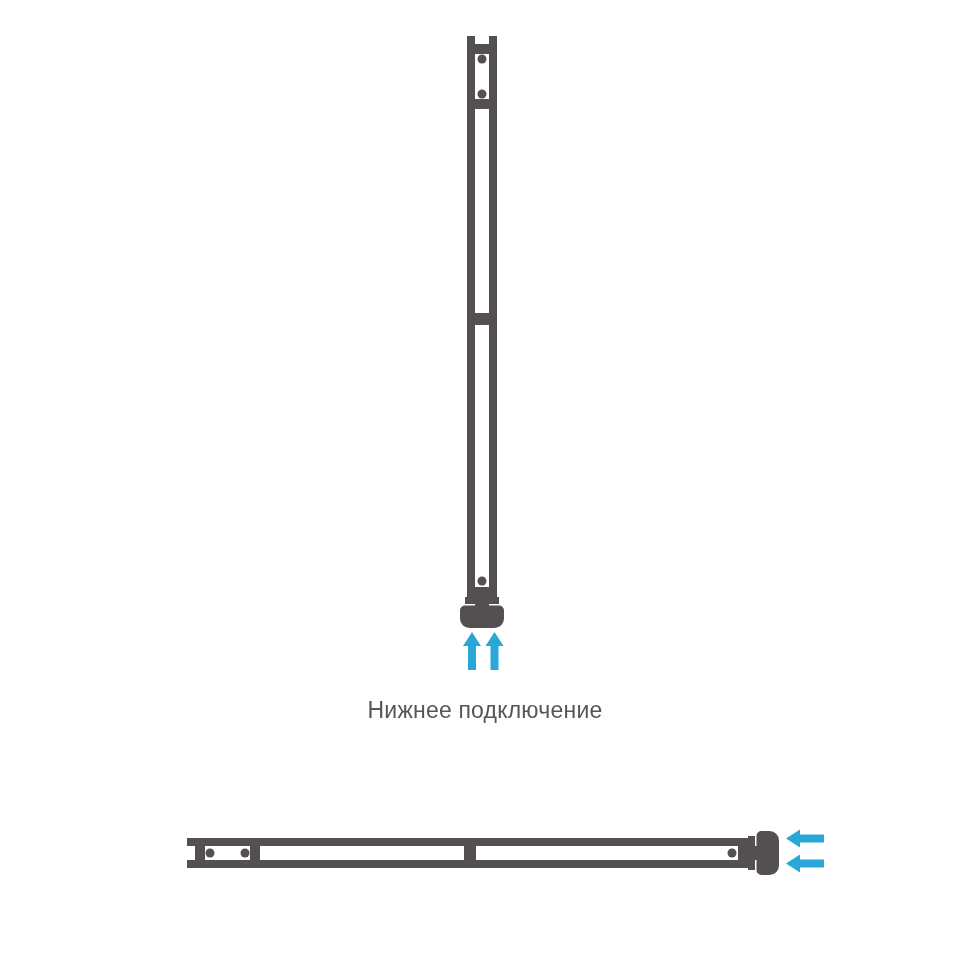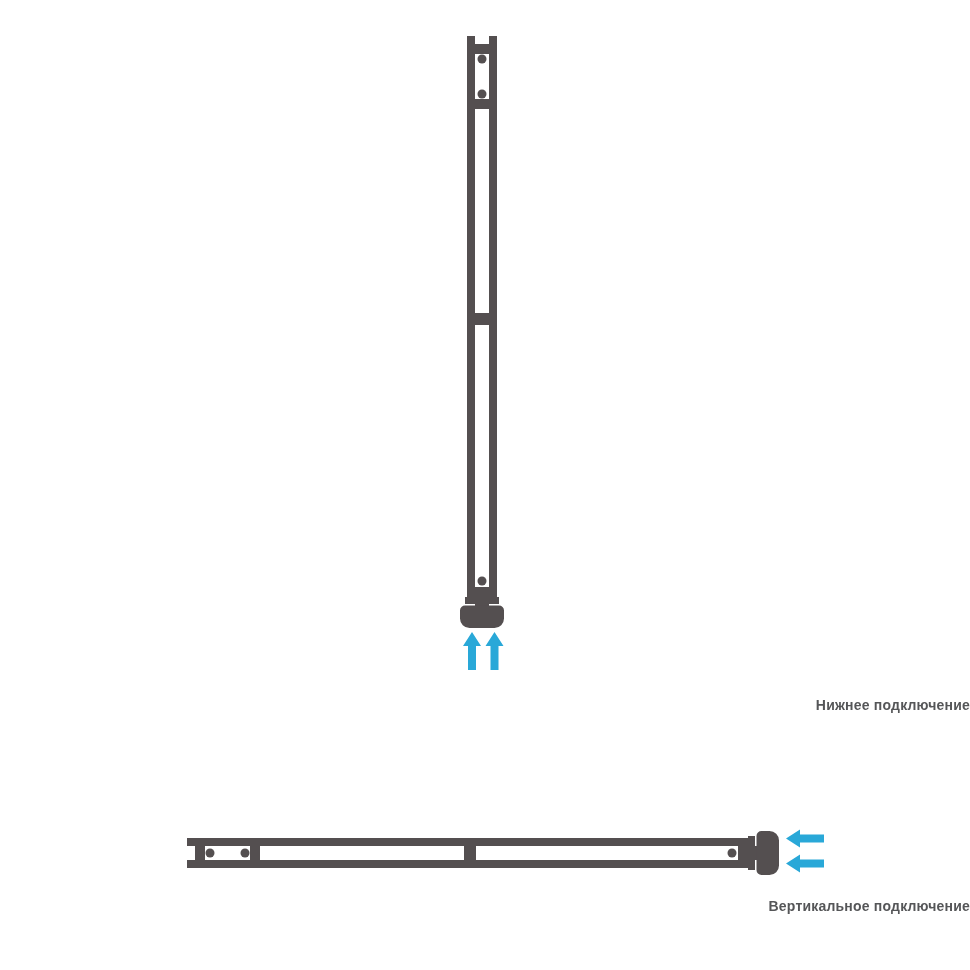--- a/index.html
+++ b/index.html
@@ -26,26 +26,25 @@
     stroke: none;
   }
   .flow-arrow {
     fill: var(--color-arrow, #29a8d8);
     stroke: none;
   }
   .caption {
     position: absolute;
     left: 0;
     width: 100%;
-    text-align: right;
-    font-size: 14px;
+    text-align: center;
+    font-size: 23px;
     line-height: 1.1;
     color: var(--color-caption, #555658);
     letter-spacing: 0.2px;
-    font-weight: bold;
   }
   .caption-bottom { top: 698px; }
   .caption-vertical { top: 899px; }
 </style>
 </head>
 <body>
 
 <div class="canvas">
 
   <svg class="scene" width="970" height="970" viewBox="0 0 970 970" xmlns="http://www.w3.org/2000/svg">
@@ -77,15 +76,14 @@
 
     <g>
       <use href="#rail" transform="translate(187,875) rotate(-90)"></use>
       <use href="#arrow" transform="translate(786,847.5) rotate(-90)"></use>
       <use href="#arrow" transform="translate(786,872.5) rotate(-90)"></use>
     </g>
   </svg>
 
   <div class="caption caption-bottom">Нижнее подключение</div>
 
-  <div class="caption caption-vertical">Вертикальное подключение</div>
 
 </div>
 
 </body></html>

